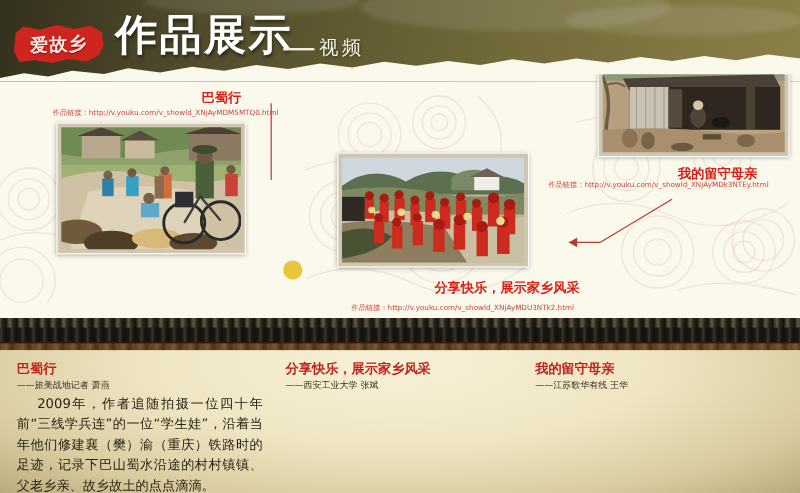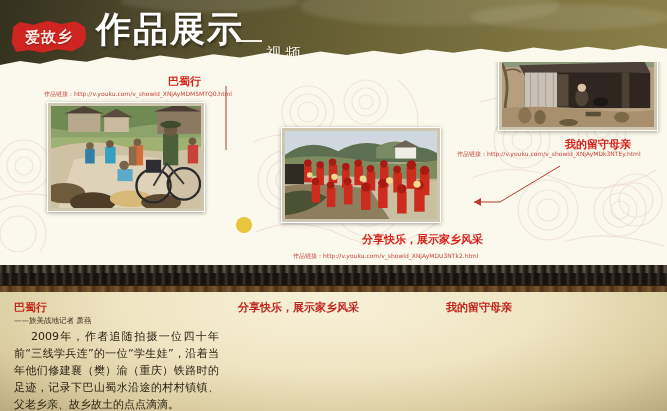--- a/index.html
+++ b/index.html
@@ -75,21 +75,21 @@
     font-family: "DejaVu Serif", "Liberation Serif", serif;
     text-shadow: 1px 2px 3px rgba(0,0,0,0.45);
     white-space: nowrap;
   }
   .title-rule {
     position: absolute; left: 236px; top: 40px;
     width: 26px; height: 2px;
     background: #f2efe2;
   }
   .title-sub {
-    position: absolute; left: 266px; top: 44px;
+    position: absolute; left: 266px; top: 30px;
     color: #f6f3e6;
     font-size: 16px;
     letter-spacing: 3px;
     font-family: "DejaVu Serif", "Liberation Serif", serif;
     text-shadow: 1px 1px 2px rgba(0,0,0,0.4);
     white-space: nowrap;
   }
 
   
   .showcase {
@@ -439,20 +439,22 @@
   <div class="bottom">
 
     <div class="col" style="left:14px;width:205px;">
       <div class="col-title">巴蜀行</div>
       <div class="col-byline">——旅美战地记者 萧燕</div>
       <div class="col-body">2009年，作者追随拍摄一位四十年前“三线学兵连”的一位“学生娃”，沿着当年他们修建襄（樊）渝（重庆）铁路时的足迹，记录下巴山蜀水沿途的村村镇镇、父老乡亲、故乡故土的点点滴滴。</div>
     </div>
 
     <div class="col" style="left:238px;width:196px;">
       <div class="col-title">分享快乐，展示家乡风采</div>
+      <div class="col-byline">——西安工业大学 张斌</div>
     </div>
 
     <div class="col" style="left:446px;width:212px;">
       <div class="col-title">我的留守母亲</div>
+      <div class="col-byline">——江苏歌华有线 王华</div>
     </div>
 
   </div>
 </div>
 
 </body></html>

